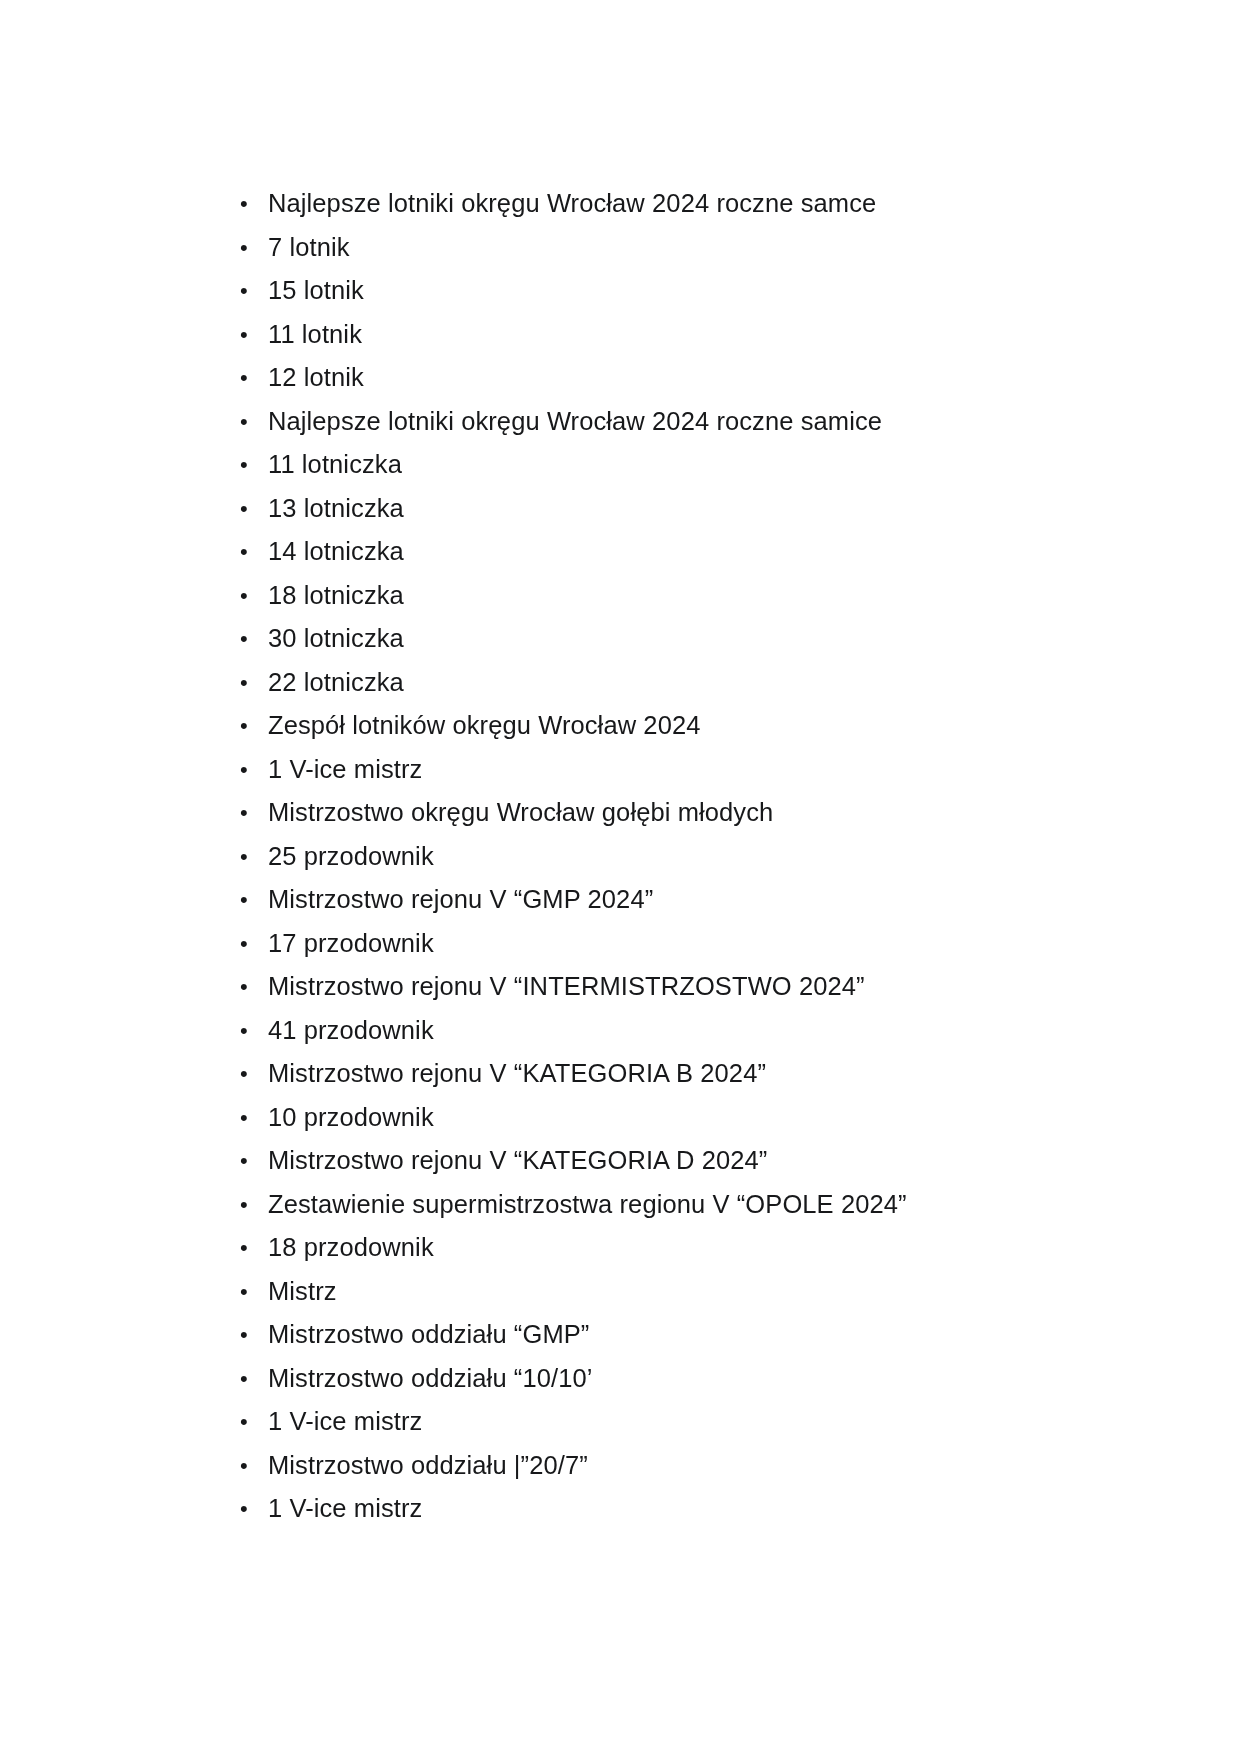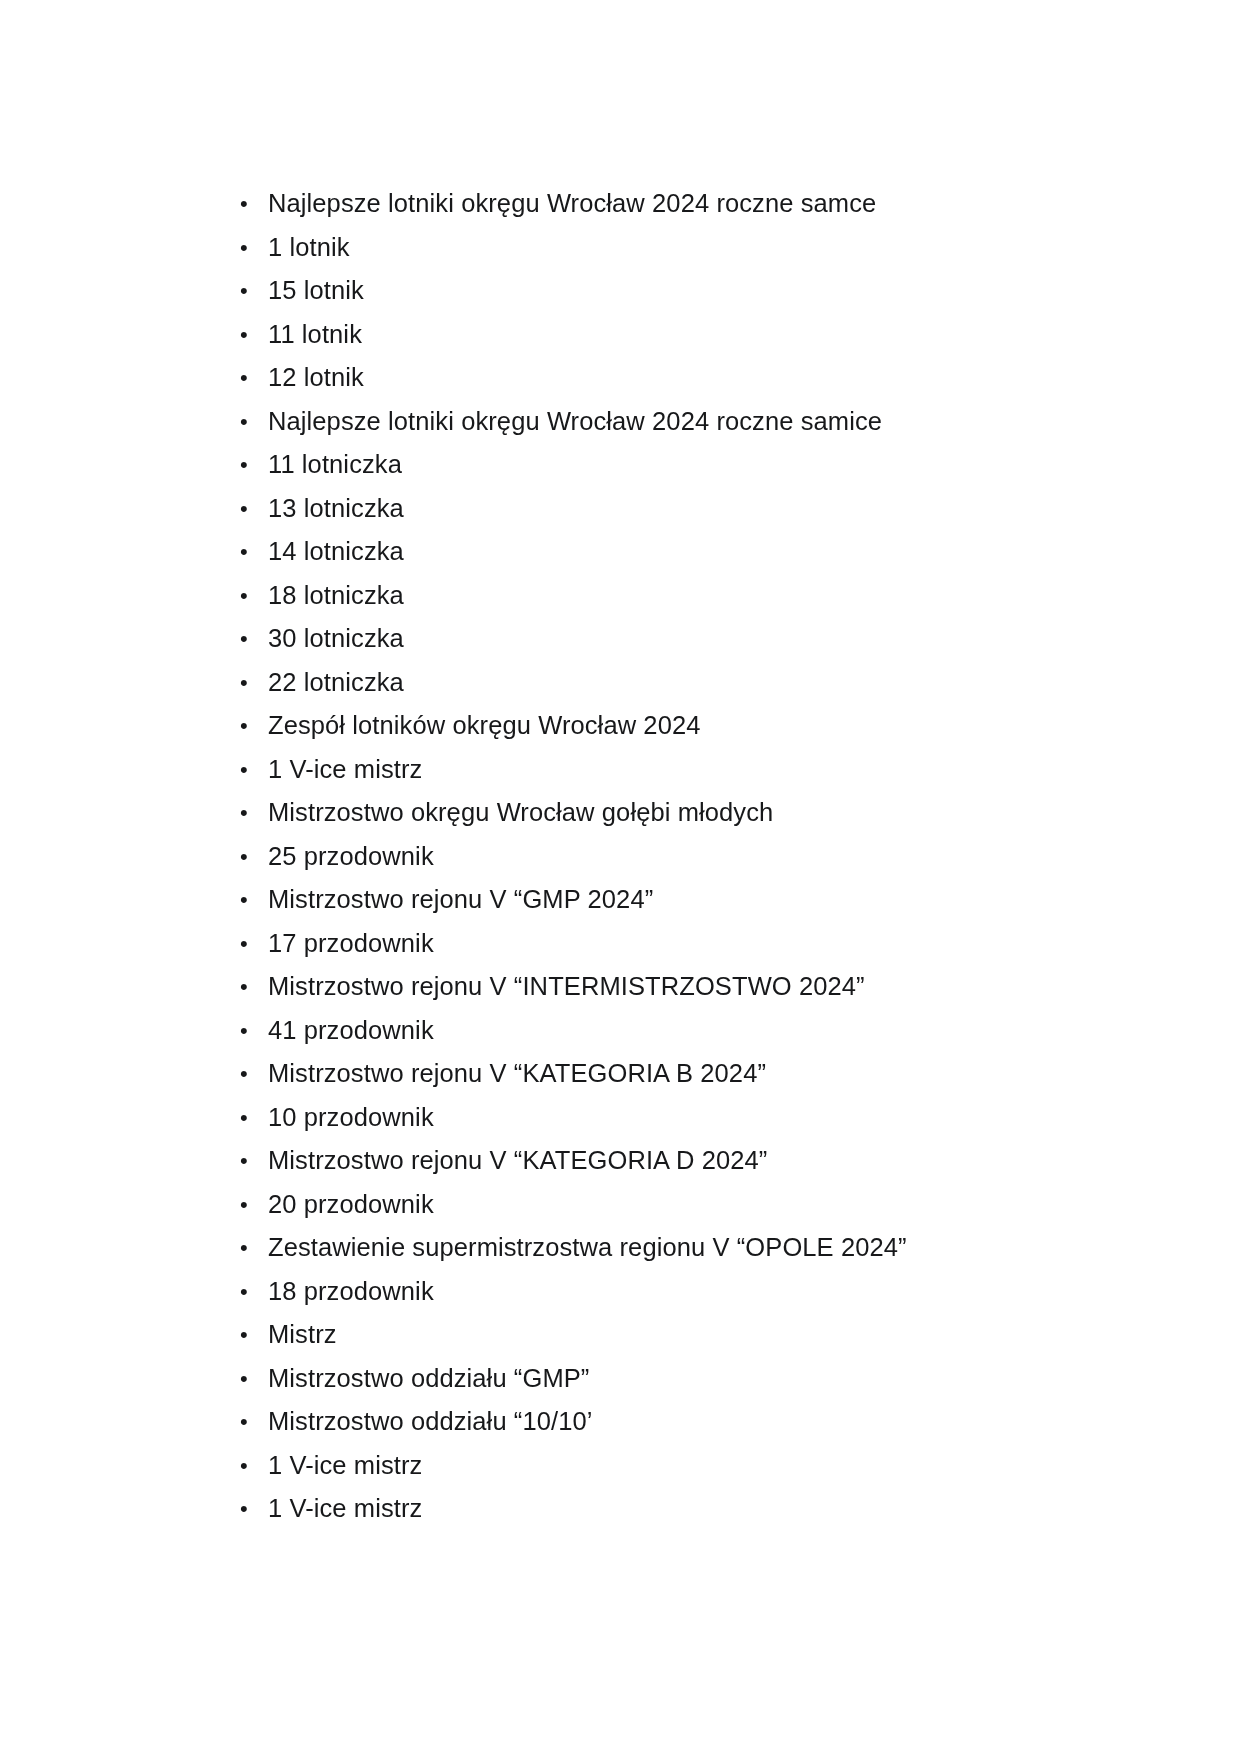--- a/index.html
+++ b/index.html
@@ -49,21 +49,21 @@
     color: #17181a;
   }
 </style>
 </head>
 <body>
 
 <div class="page">
   <div class="doc-body">
     <ul class="bullet-list">
       <li>Najlepsze lotniki okręgu Wrocław 2024 roczne samce</li>
-      <li>1 lotnik</li>
+      <li>7 lotnik</li>
       <li>15 lotnik</li>
       <li>11 lotnik</li>
       <li>12 lotnik</li>
       <li>Najlepsze lotniki okręgu Wrocław 2024 roczne samice</li>
       <li>11 lotniczka</li>
       <li>13 lotniczka</li>
       <li>14 lotniczka</li>
       <li>18 lotniczka</li>
       <li>30 lotniczka</li>
       <li>22 lotniczka</li>
@@ -71,23 +71,23 @@
       <li>1 V-ice mistrz</li>
       <li>Mistrzostwo okręgu Wrocław gołębi młodych</li>
       <li>25 przodownik</li>
       <li>Mistrzostwo rejonu V “GMP 2024”</li>
       <li>17 przodownik</li>
       <li>Mistrzostwo rejonu V “INTERMISTRZOSTWO 2024”</li>
       <li>41 przodownik</li>
       <li>Mistrzostwo rejonu V “KATEGORIA B 2024”</li>
       <li>10 przodownik</li>
       <li>Mistrzostwo rejonu V “KATEGORIA D 2024”</li>
-      <li>20 przodownik</li>
       <li>Zestawienie supermistrzostwa regionu V “OPOLE 2024”</li>
       <li>18 przodownik</li>
       <li>Mistrz</li>
       <li>Mistrzostwo oddziału “GMP”</li>
       <li>Mistrzostwo oddziału “10/10’</li>
       <li>1 V-ice mistrz</li>
+      <li>Mistrzostwo oddziału |”20/7”</li>
       <li>1 V-ice mistrz</li>
     </ul>
   </div>
 </div>
 
 </body></html>

